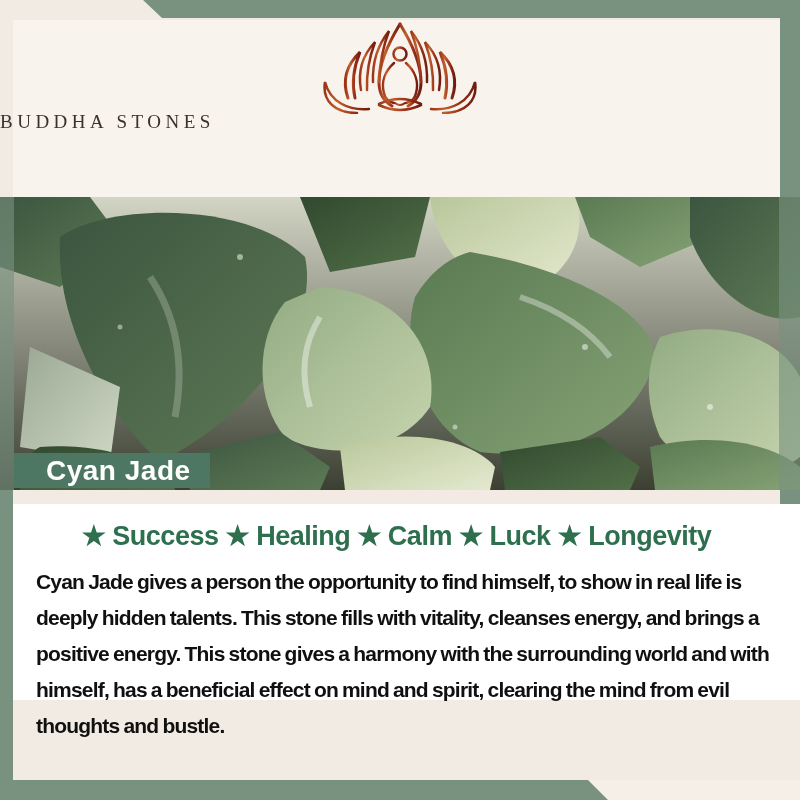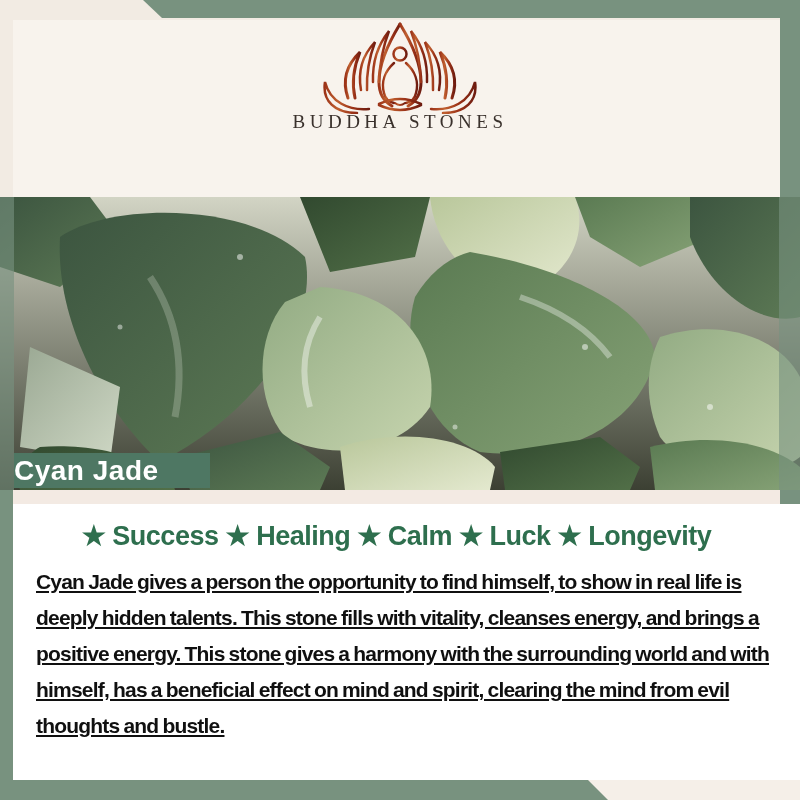--- a/index.html
+++ b/index.html
@@ -22,56 +22,55 @@
   .bottom-cream{position:absolute;left:0;top:780px;width:800px;height:20px;background:var(--bottom-cream,#f5efe8);}
   .bottom-band{
     position:absolute;left:0;top:780px;width:800px;height:20px;
     background:var(--sage,#78927f);
     clip-path:polygon(0 0,588px 0,608px 20px,0 20px);z-index:7;
   }
   
   .header-panel{position:absolute;left:13px;top:20px;width:767px;height:177px;background:var(--cream-light,#f8f3ed);}
   .logo{position:absolute;left:315px;top:18px;width:170px;height:96px;}
   .brand-name{
-    position:absolute;left:0;top:111px;width:800px;text-align:center;
+    position:absolute;left:0;top:111px;width:800px;text-align:left;
     font-family:"Liberation Serif",serif;font-size:19px;letter-spacing:4.5px;
     color:var(--brand-text,#3a312c);
   }
   .banner{
     position:absolute;left:145px;top:142px;width:503px;height:50px;
     background:var(--banner-bg,#fdfaf5);
     display:flex;align-items:center;justify-content:center;
   }
   .banner h1{
     margin:0;font-size:37px;font-weight:bold;letter-spacing:-.5px;
     color:var(--title-green,#3b7154);
   }
   
   .photo{position:absolute;left:0;top:197px;width:800px;height:293px;overflow:hidden;}
   .photo svg{display:block;width:100%;height:100%;}
   .stone-label{
     position:absolute;left:14px;top:453px;width:196px;height:35px;z-index:8;
     background:var(--label-green,#4e7763);
-    display:flex;align-items:center;box-sizing:border-box;
+    display:flex;align-items:center;padding-left:32px;box-sizing:border-box;
     color:#ffffff;font-size:28px;font-weight:bold;letter-spacing:.5px;
   }
   
   .content-strip{position:absolute;left:13px;top:490px;width:767px;height:14px;background:var(--strip-cream,#f3eae3);}
-  .content{position:absolute;left:13px;top:504px;width:787px;height:276px;background:#ffffff;}
+  .content{position:absolute;left:13px;top:504px;width:787px;height:196px;background:#ffffff;}
   .benefits-line{
     margin:16px 0 0 0;text-align:center;
     font-size:27px;font-weight:bold;letter-spacing:-.5px;
     color:var(--star-green,#2e6f4e);width:767px;
   }
   .description{
     margin:12px 23px 0 23px;width:741px;
     font-size:21px;font-weight:bold;line-height:36px;
     letter-spacing:-.8px;word-spacing:-1px;
     color:var(--body-text,#101010);
-    text-decoration:underline;
   }
 </style>
 </head>
 <body>
 
 <div class="page">
 
   <div class="header-panel"></div>
 
   <svg class="logo" viewBox="0 0 170 96">

